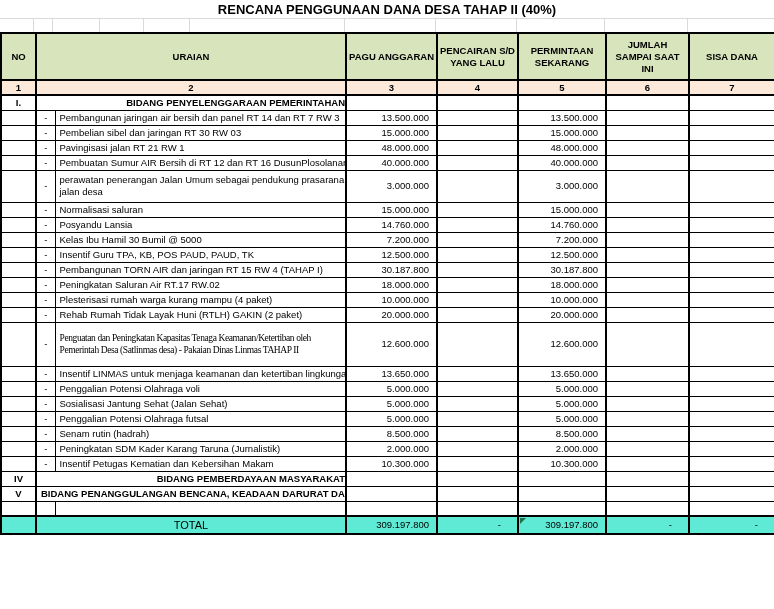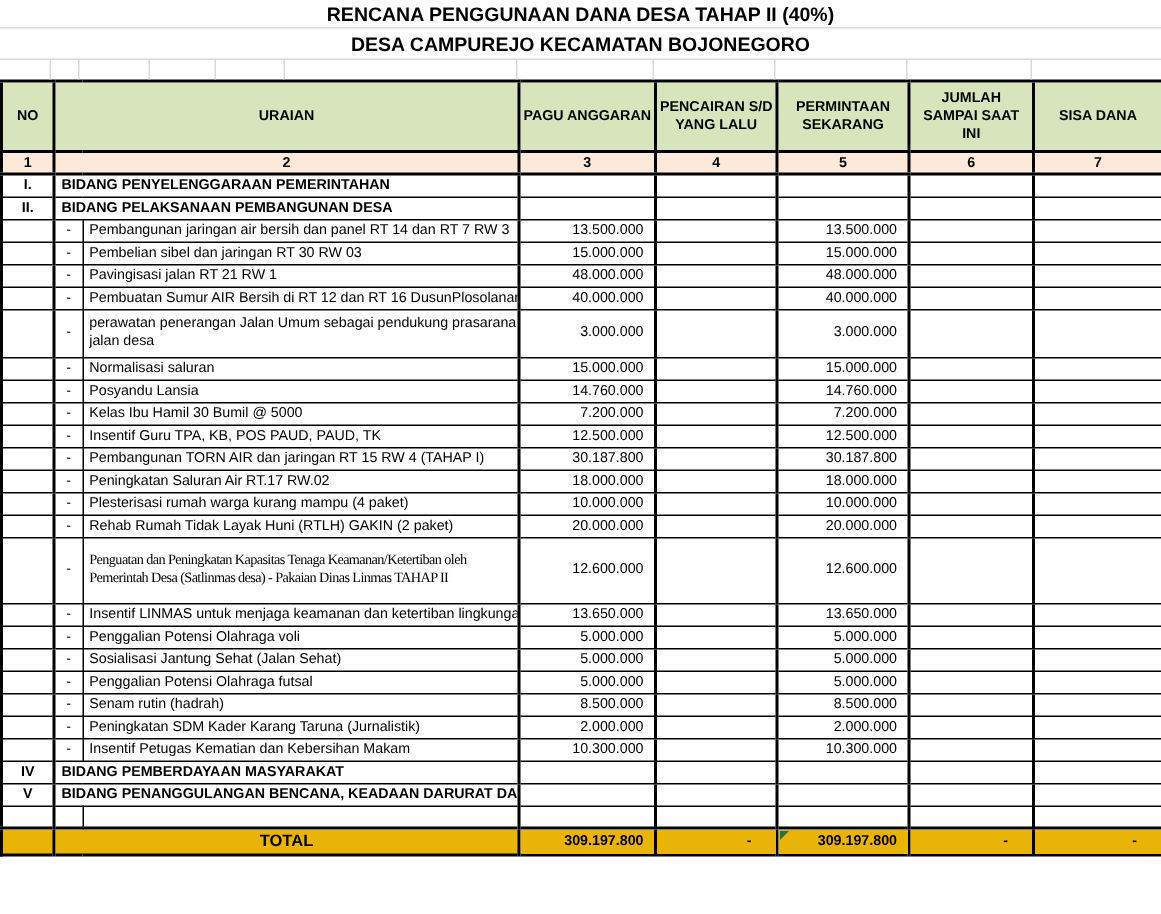--- a/index.html
+++ b/index.html
@@ -15,40 +15,39 @@
      font-size:9.5px;line-height:12px;}
   .bl2{border-left-width:2px;}
   tr{height:15px;}
   tr.head{height:47px;}
   tr.head td{background:#d8e4bc;font-weight:bold;text-align:center;border-bottom-width:2px;border-top-width:2px;padding:0 2px;}
   tr.nums{height:15px;}
   tr.nums td{background:#fde9d9;font-weight:bold;text-align:center;border-bottom-width:2px;}
   td.no{text-align:center;font-weight:bold;}
   td.dash{text-align:center;}
   td.u{text-align:left;padding-left:4px;white-space:nowrap;}
-  tr.section td.u{font-weight:bold;white-space:nowrap;}
+  tr.section td.u{font-weight:bold;white-space:nowrap;text-align:right;}
   td.m{text-align:right;padding-right:7px;}
   td.m.acct{padding-right:16px;}
   tr.h2{height:32px;} tr.h3{height:44px;}
   tr.h2 td.u,tr.h3 td.u{white-space:normal;}
   tr.h3 td.u{letter-spacing:-0.4px;font-family:Liberation Serif, serif;}
   tr.empty-row td.u{border-left:1px solid #b7b7b7;}
   tfoot tr{height:18px;}
-  tfoot td{background:#eab308;border-top-width:2px;font-weight:bold;}
+  tfoot td{background:#5eead4;border-top-width:2px;font-weight:normal;}
   tfoot td.total-label{text-align:center;font-size:11px;}
   tfoot td.m{position:relative;}
   .tri{position:absolute;top:1px;left:1px;width:0;height:0;
        border-top:6px solid #1e7145;border-right:6px solid transparent;}
 </style>
 </head>
 <body>
 
 <div>
   <div class="title-row t1">RENCANA PENGGUNAAN DANA DESA TAHAP II (40%)</div>
-  <div class="title-row t2">DESA CAMPUREJO KECAMATAN BOJONEGORO</div>
 </div>
 
 <div class="grid-strip">
   <div class="gc" style="width:34px"></div>
   <div class="gc" style="width:19px"></div>
   <div class="gc" style="width:47px"></div>
   <div class="gc" style="width:44px"></div>
   <div class="gc" style="width:46px"></div>
   <div class="gc" style="width:155px"></div>
   <div class="gc" style="width:91px"></div>
@@ -92,29 +91,20 @@
   <tbody>
       <tr class="r section">
     <td class="no">I.</td>
     <td colspan="2" class="u bl2">BIDANG PENYELENGGARAAN PEMERINTAHAN</td>
     <td class="m bl2"></td>
     <td class="m bl2"></td>
     <td class="m bl2"></td>
     <td class="m bl2"></td>
     <td class="m bl2"></td>
   </tr>
-      <tr class="r section">
-    <td class="no">II.</td>
-    <td colspan="2" class="u bl2">BIDANG PELAKSANAAN PEMBANGUNAN DESA</td>
-    <td class="m bl2"></td>
-    <td class="m bl2"></td>
-    <td class="m bl2"></td>
-    <td class="m bl2"></td>
-    <td class="m bl2"></td>
-  </tr>
       <tr class="r detail">
     <td class="no"></td>
     <td class="dash bl2">-</td>
     <td class="u">Pembangunan jaringan air bersih dan panel RT 14 dan RT 7 RW 3</td>
     <td class="m bl2">13.500.000</td>
     <td class="m bl2"></td>
     <td class="m bl2">13.500.000</td>
     <td class="m bl2"></td>
     <td class="m bl2"></td>
   </tr>

